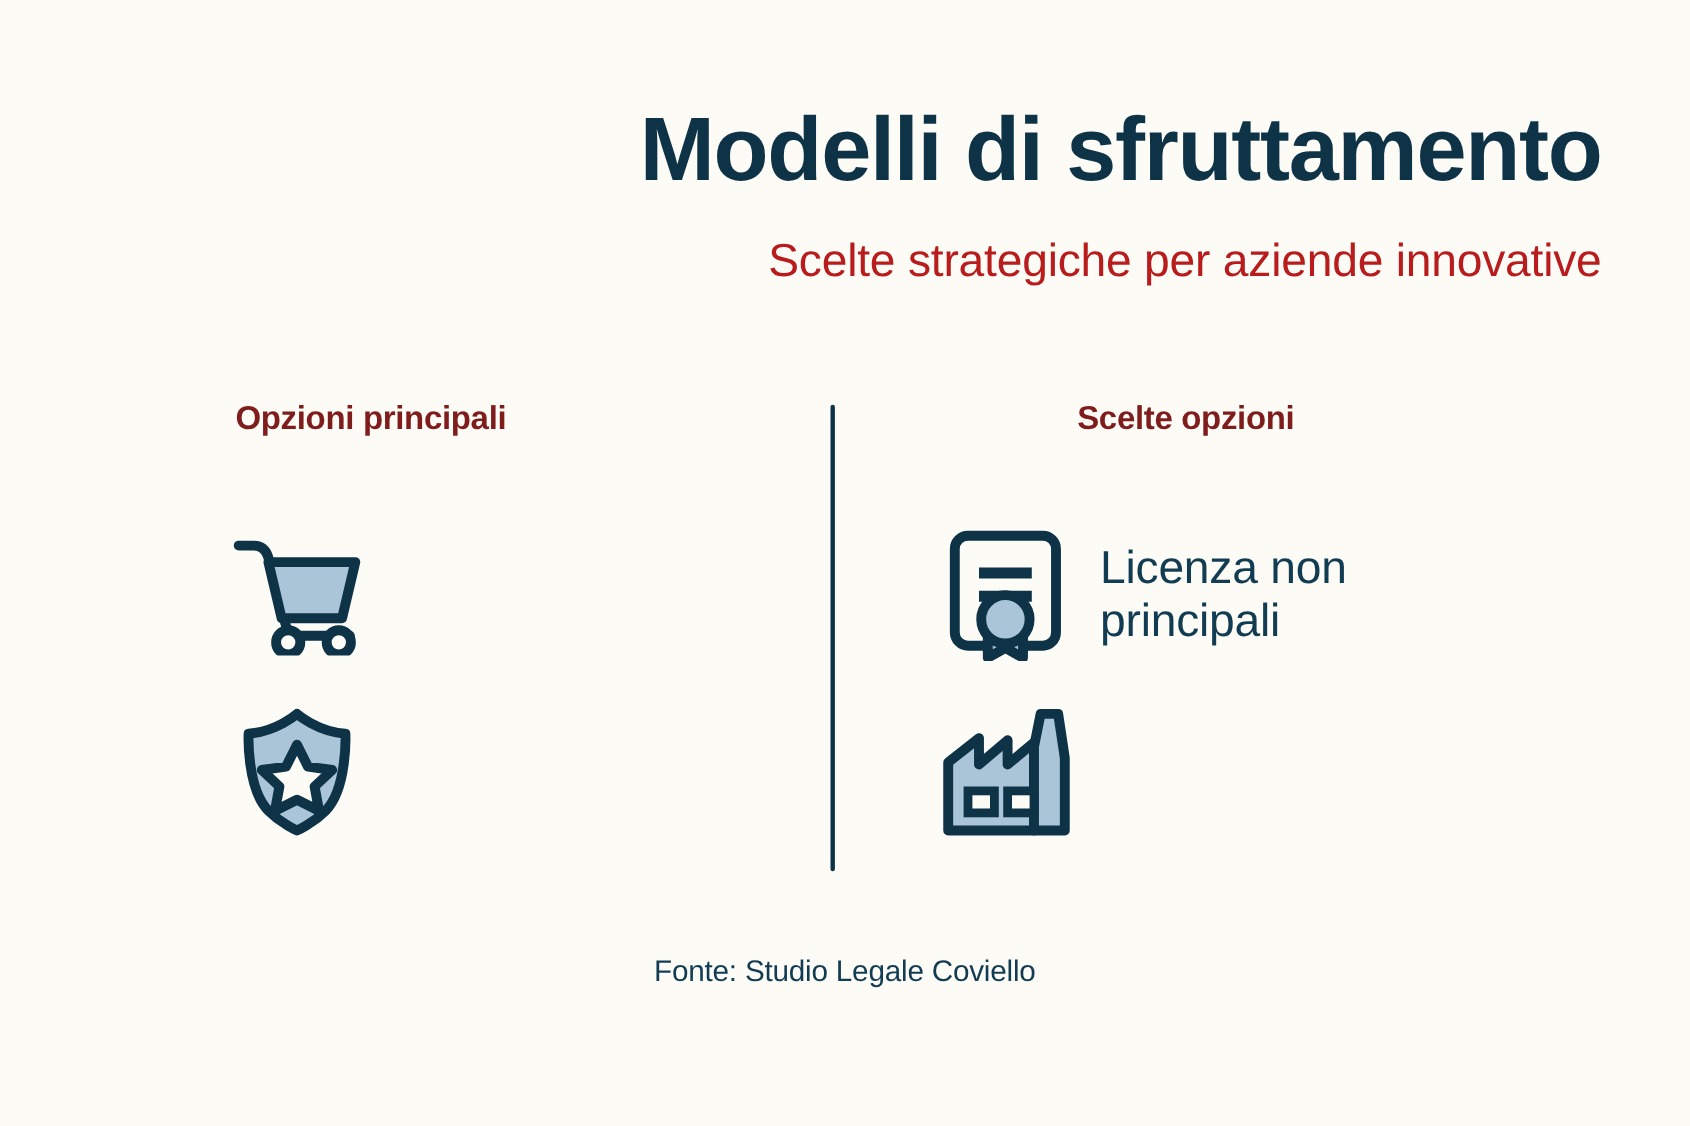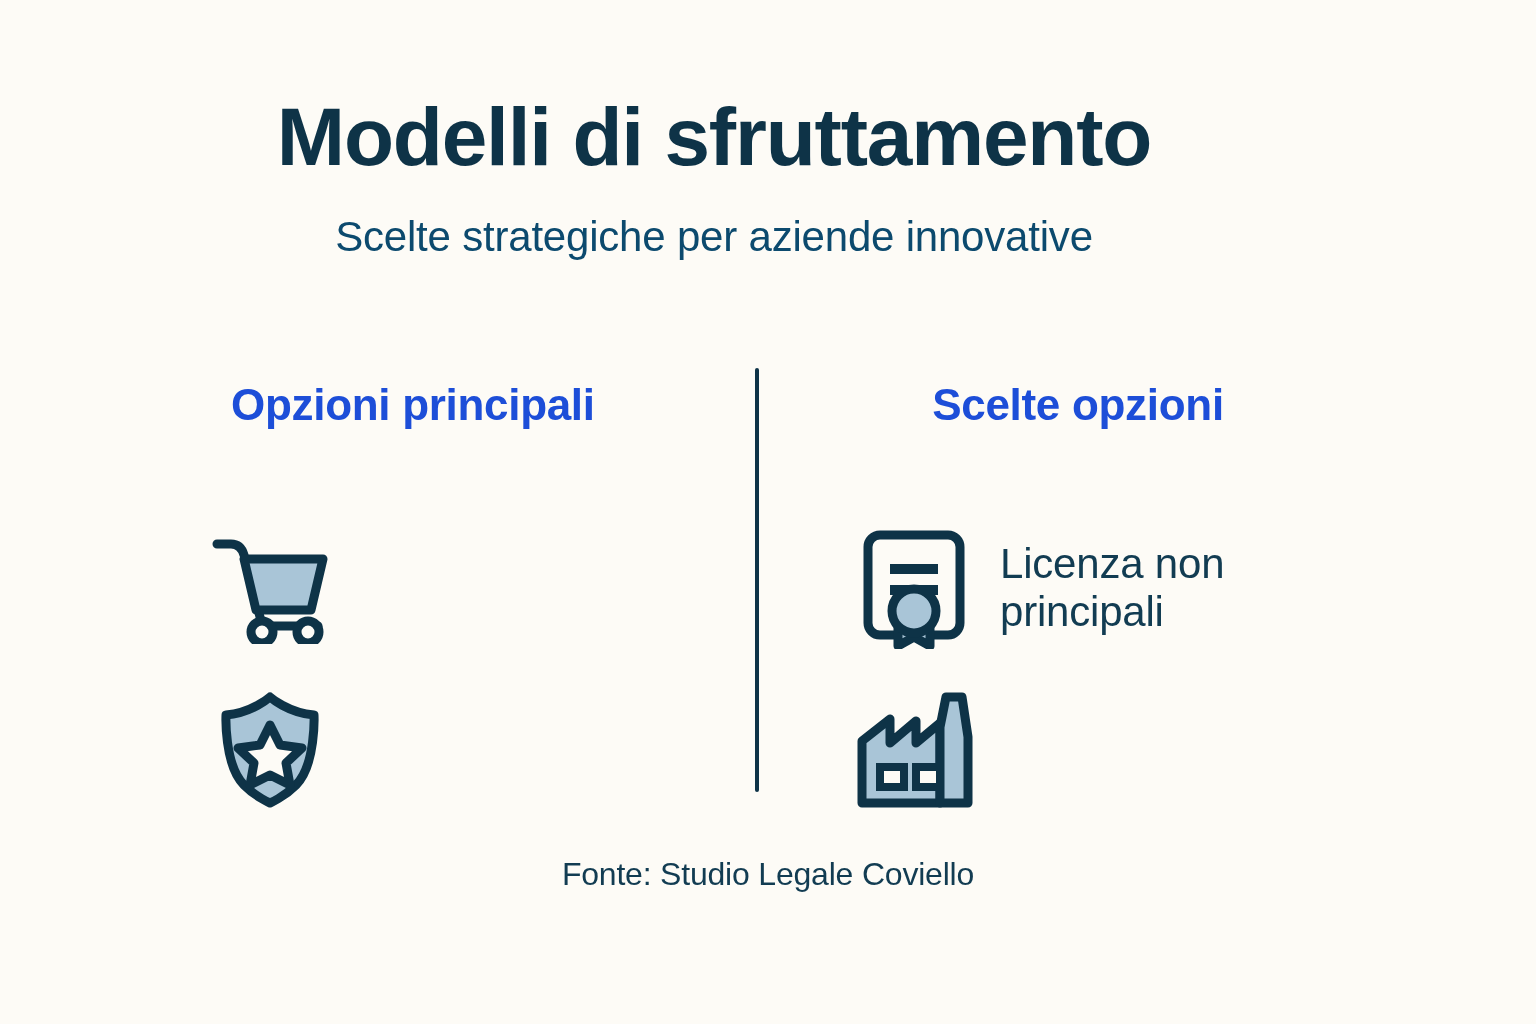--- a/index.html
+++ b/index.html
@@ -21,37 +21,38 @@
     height: 1024px;
     box-sizing: border-box;
   }
 
   
   .header {
     position: absolute;
     top: 96px;
     left: 0;
     width: 1428px;
-    text-align: center;
+    text-align: right;
+    padding-left: 28px;
   }
   .title {
     font-size: 82px;
     font-weight: 700;
     letter-spacing: -1.2px;
     line-height: 1.0;
     color: #0e3347;
     margin: 0;
     white-space: nowrap;
   }
   .subtitle {
     font-size: 42px;
     font-weight: 400;
     letter-spacing: -0.2px;
     line-height: 1.0;
-    color: #0c4a6e;
+    color: #b91c1c;
     margin: 0;
     padding-top: 38px;
     white-space: nowrap;
   }
 
   
   .columns {
     position: absolute;
     top: 366px;
     left: 0;
@@ -68,25 +69,25 @@
     border-radius: 2px;
   }
   .col {
     position: absolute;
     top: 0;
   }
   .col-left  { left: 150px;  width: 580px; }
   .col-right { left: 790px;  width: 620px; }
 
   .col-head {
-    font-size: 44px;
+    font-size: 30px;
     font-weight: 600;
     letter-spacing: -0.3px;
-    color: #1d4ed8;
-    margin: 17px;
+    color: #7f1d1d;
+    margin: 0;
     line-height: 1;
     white-space: nowrap;
   }
   .col-left .col-head  { text-align: left;   padding-left: 64px; }
   .col-right .col-head { text-align: center; padding-right: 44px; }
 
   .items {
     margin: 0;
     padding: 0;
     list-style: none;
@@ -121,25 +122,25 @@
 
   
   .footer {
     position: absolute;
     top: 858px;
     left: 0;
     width: 1536px;
     text-align: center;
   }
   .source {
-    font-size: 32px;
+    font-size: 27px;
     font-weight: 400;
     letter-spacing: -0.2px;
     color: #123c52;
-    margin: 0;
+    margin: 12px;
     line-height: 1;
     white-space: nowrap;
   }
 
   svg { display: block; }
 </style>
 </head>
 <body>
 
 <div class="poster">

